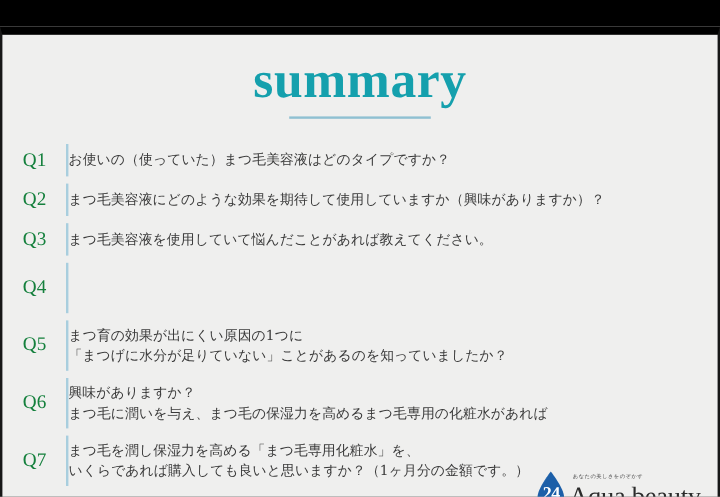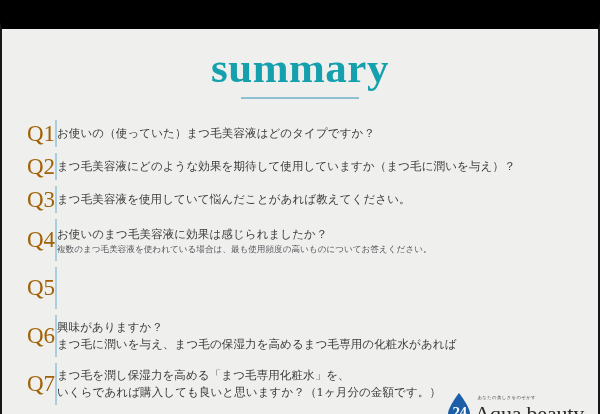--- a/index.html
+++ b/index.html
@@ -65,25 +65,25 @@
     display: flex;
     align-items: center;
     width: 100%;
   }
   .qrow-h1 { height: 33px; }
   .qrow-h2 { height: 48px; }
 
   .qlabel {
     flex: 0 0 auto;
     width: 36px;
-    text-align: right;
-    font-family: "Liberation Serif", "DejaVu Serif", serif;
-    font-size: 23px;
+    text-align: left;
+    font-family: "Liberation Serif", "DejaVu Serif", serif;
+    font-size: 16px;
     line-height: 22px;
-    color: #a16207;
+    color: #15803d;
     letter-spacing: 0px;
   }
   .qbar {
     flex: 0 0 auto;
     width: 2px;
     align-self: stretch;
     margin: 3px 0 3px 0;
     background: #a8cede;
   }
   .qtext {
@@ -174,44 +174,44 @@
       <div class="qbar"></div>
       <div class="qtext">
         <span class="line">お使いの（使っていた）まつ毛美容液はどのタイプですか？</span>
       </div>
     </div>
 
     <div class="qrow qrow-h1">
       <div class="qlabel">Q2</div>
       <div class="qbar"></div>
       <div class="qtext">
-        <span class="line">まつ毛美容液にどのような効果を期待して使用していますか（まつ毛に潤いを与え）？</span>
+        <span class="line">まつ毛美容液にどのような効果を期待して使用していますか（興味がありますか）？</span>
       </div>
     </div>
 
     <div class="qrow qrow-h1">
       <div class="qlabel">Q3</div>
       <div class="qbar"></div>
       <div class="qtext">
         <span class="line">まつ毛美容液を使用していて悩んだことがあれば教えてください。</span>
       </div>
     </div>
 
     <div class="qrow qrow-h2">
       <div class="qlabel">Q4</div>
       <div class="qbar"></div>
-      <div class="qtext">
-        <span class="line">お使いのまつ毛美容液に効果は感じられましたか？</span>
-        <span class="sub">複数のまつ毛美容液を使われている場合は、最も使用頻度の高いものについてお答えください。</span>
-      </div>
     </div>
 
     <div class="qrow qrow-h2">
       <div class="qlabel">Q5</div>
       <div class="qbar"></div>
+      <div class="qtext">
+        <span class="line">まつ育の効果が出にくい原因の1つに</span>
+        <span class="line">「まつげに水分が足りていない」ことがあるのを知っていましたか？</span>
+      </div>
     </div>
 
     <div class="qrow qrow-h2">
       <div class="qlabel">Q6</div>
       <div class="qbar"></div>
       <div class="qtext">
         <span class="line">興味がありますか？</span>
         <span class="line">まつ毛に潤いを与え、まつ毛の保湿力を高めるまつ毛専用の化粧水があれば</span>
       </div>
     </div>

